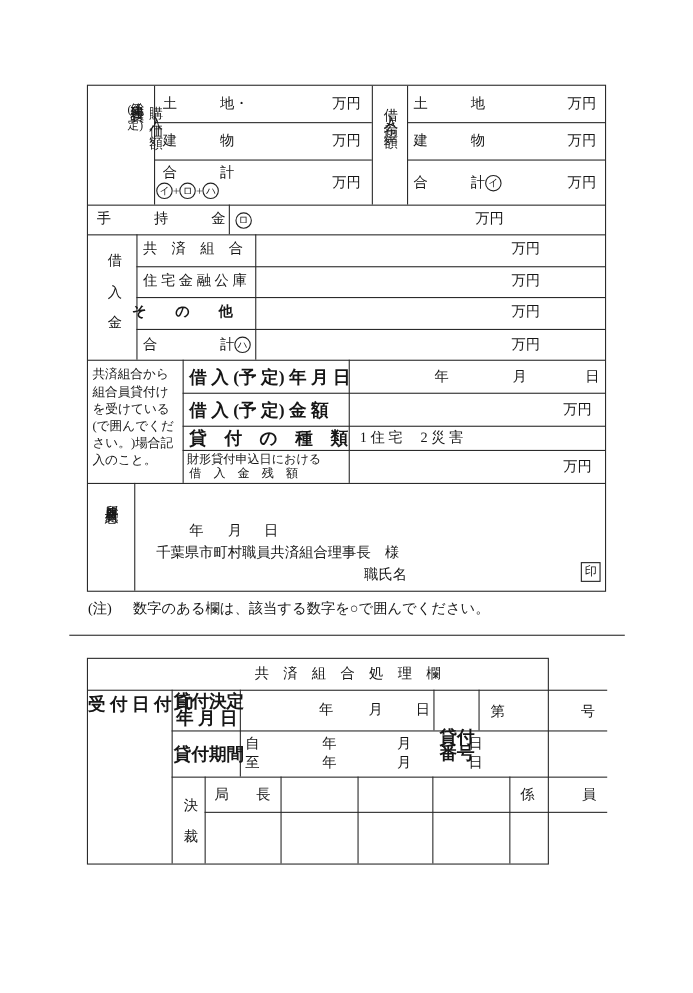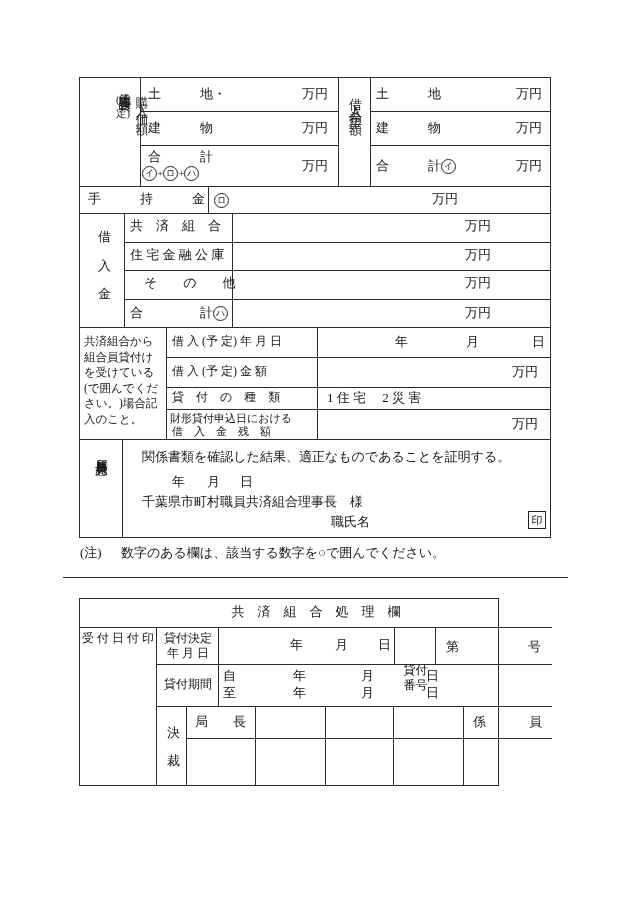--- a/index.html
+++ b/index.html
@@ -9,21 +9,21 @@
   .tbl{position:absolute;border:1px solid #2b2b2b;box-sizing:border-box;}
   .vl{position:absolute;width:1px;background:#2b2b2b;}
   .hl{position:absolute;height:1px;background:#2b2b2b;}
   .ab{position:absolute;white-space:nowrap;line-height:1.15;}
   .wrap{white-space:normal;}
   .vt{writing-mode:vertical-rl;text-orientation:upright;}
   .circ{display:inline-block;width:13px;height:13px;line-height:12px;border:1px solid #222;
         border-radius:50%;font-size:9px;text-align:center;vertical-align:1px;}
   .fsb{position:absolute;display:flex;justify-content:space-between;align-items:center;box-sizing:border-box;}
   .ctr{text-align:center;}
-  .sm{font-size:12px;}
+  .sm{font-size:16px;font-weight:bold;}
   .xs{font-size:11px;}
   .sealbox{position:absolute;width:16px;height:16px;border:1px solid #222;line-height:16px;
            text-align:center;font-size:11px;}
   .colhdr{position:absolute;display:flex;justify-content:space-around;align-items:flex-start;}
   .colA{display:flex;flex-direction:column;align-items:center;margin-left:32px;}
 </style>
 </head>
 <body>
 
 <div class="page">
@@ -80,21 +80,21 @@
     <span class="ab" style="left:296px;top:81px;"><span>合　　　計</span><span class="circ">イ</span></span>
     <span class="ab" style="left:436px;top:81px;">万円</span>
 
     <span class="ab" style="left:8px;top:114px;">手　　　持　　　金</span>
     <span class="circ ab" style="left:134px;top:115px;">ロ</span>
     <span class="ab" style="left:352px;top:114px;">万円</span>
 
     <span class="ab vt" style="left:16px;top:142px;letter-spacing:28px;">借入金</span>
     <span class="ab" style="left:50px;top:141px;">共　済　組　合</span>
     <span class="ab" style="left:50px;top:170px;">住 宅 金 融 公 庫</span>
-    <span class="ab" style="left:64px;top:198px;">そ　　の　　他</span>
+    <span class="ab" style="left:40px;top:198px;font-weight:bold;">そ　　の　　他</span>
     <div class="fsb" style="left:50px;top:226px;width:98px;">
       <span>合</span>
       <span><span>計</span><span class="circ">ハ</span></span>
     </div>
     <span class="ab" style="left:385px;top:141px;">万円</span>
     <span class="ab" style="left:385px;top:170px;">万円</span>
     <span class="ab" style="left:385px;top:198px;">万円</span>
     <span class="ab" style="left:385px;top:228px;">万円</span>
 
     <div class="ab wrap" style="left:4px;top:256px;width:80px;font-size:11.5px;line-height:15.5px;">共済組合から組合員貸付けを受けている(で囲んでください。)場合記入のこと。</div>
@@ -104,21 +104,20 @@
     <span class="ab" style="left:452px;top:257px;">日</span>
     <span class="ab sm" style="left:92px;top:287px;">借 入 (予 定) 金 額</span>
     <span class="ab" style="left:432px;top:287px;">万円</span>
     <span class="ab sm" style="left:92px;top:313px;">貸　付　の　種　類</span>
     <span class="ab" style="left:247px;top:313px;">1 住 宅　 2 災 害</span>
     <span class="ab xs" style="left:90px;top:334px;">財形貸付申込日における</span>
     <span class="ab xs" style="left:92px;top:347px;">借　入　金　残　額</span>
     <span class="ab" style="left:432px;top:339px;">万円</span>
 
     <span class="ab vt" style="left:14px;top:371px;font-size:12.5px;letter-spacing:1px;">所属所長意見</span>
-    <span class="ab" style="left:62px;top:372px;">関係書類を確認した結果、適正なものであることを証明する。</span>
     <span class="ab" style="left:92px;top:397px;">年</span>
     <span class="ab" style="left:127px;top:397px;">月</span>
     <span class="ab" style="left:160px;top:397px;">日</span>
     <span class="ab" style="left:62px;top:417px;">千葉県市町村職員共済組合理事長　様</span>
     <span class="ab" style="left:212px;top:437px;margin-left:39px;">職氏名</span>
     <span class="sealbox" style="left:448px;top:433px;">印</span>
   </div>
 
   <div class="ab" style="left:80px;top:546px;">
     <span>(注)</span>

